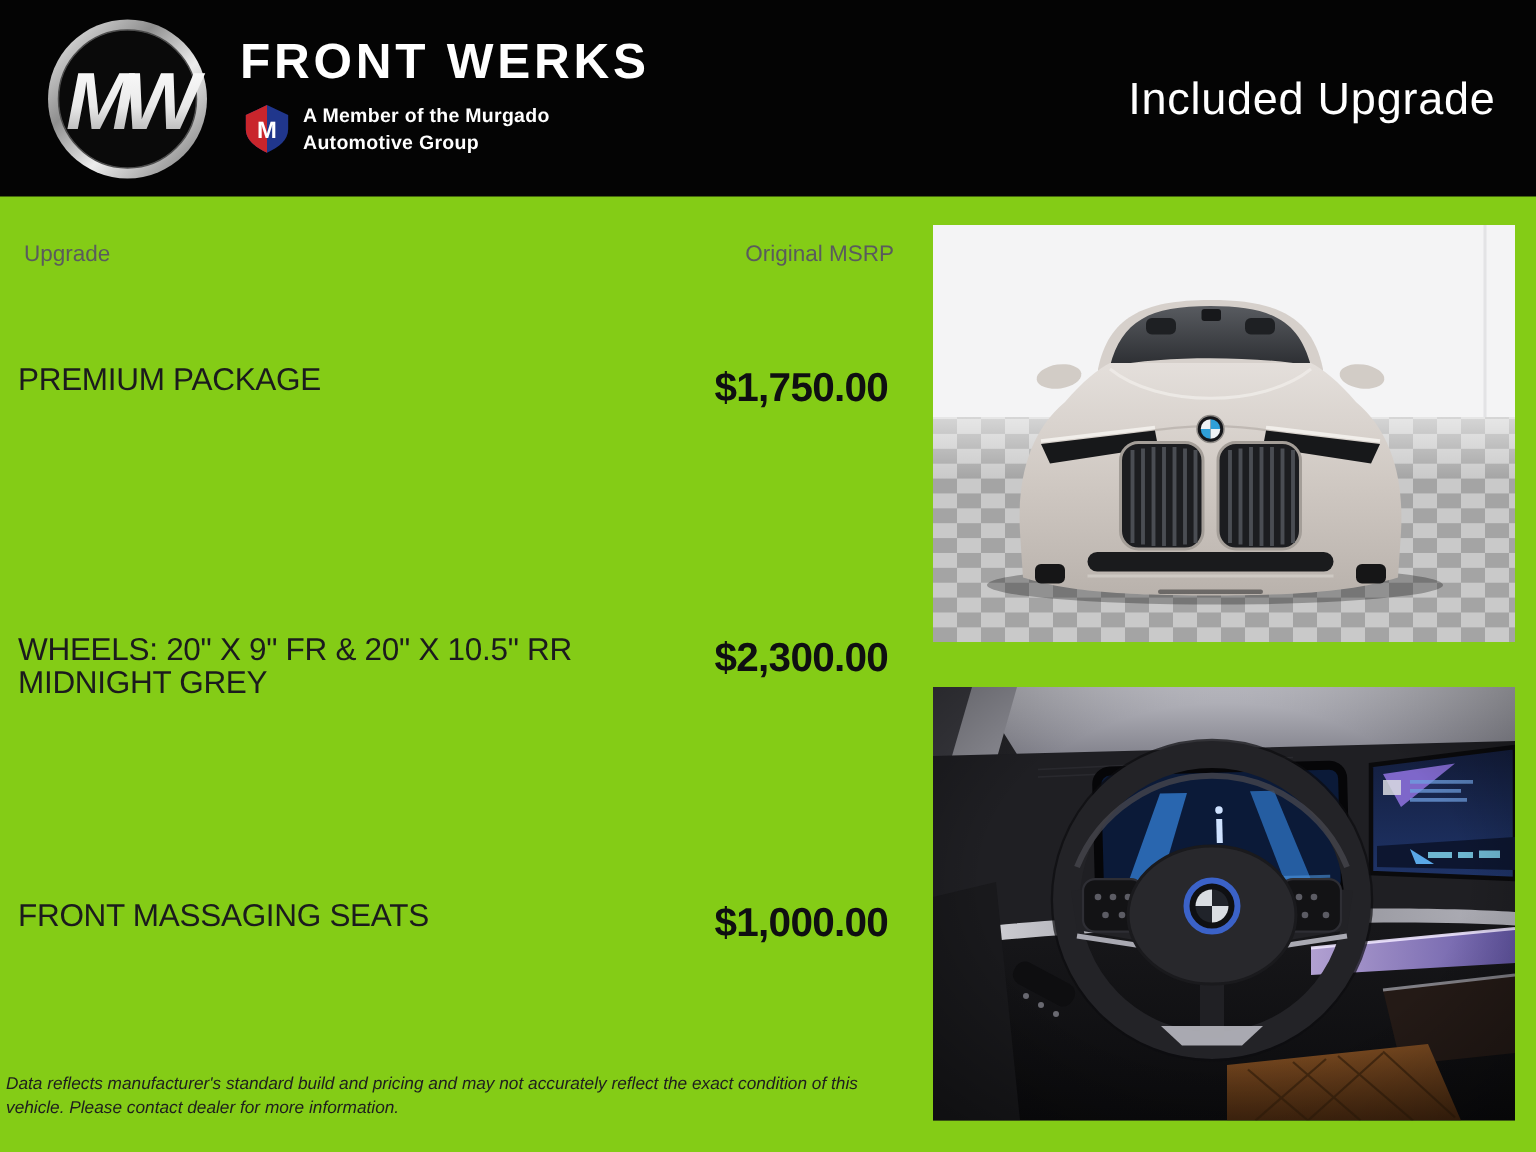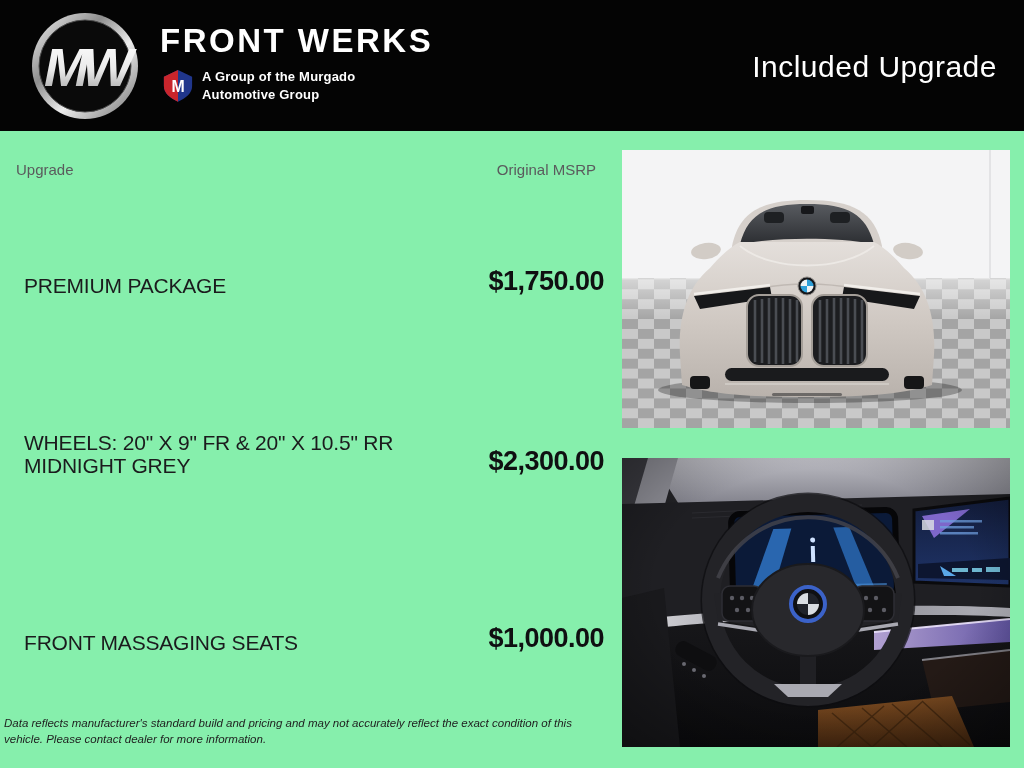--- a/index.html
+++ b/index.html
@@ -1,34 +1,34 @@
 <!DOCTYPE html>
 <html><head>
 <meta charset="utf-8">
 <style>
   html,body { margin:0; padding:0; background:#fff; }
-  .page { position:relative; width:1024px; height:768px; background:#86efac;
+  .page { position:relative; width:1024px; height:768px; background:#84cc16;
           font-family:"Liberation Sans", sans-serif; overflow:hidden; }
 
   
   .hdr { position:absolute; top:0; left:0; width:1024px; height:131px; background:#040404; }
   .mw-logo { position:absolute; left:30px; top:10px; width:110px; height:112px; }
   .brand { position:absolute; left:160px; top:22px; }
   .brand-name { color:#ffffff; font-size:33px; font-weight:700; letter-spacing:2.5px; }
   .member-row { display:flex; align-items:center; gap:9px; margin-top:8px; margin-left:3px; }
   .member-text { color:#ffffff; font-size:13px; font-weight:700; line-height:1.32; letter-spacing:.2px; }
   .member-text span { display:block; }
   .page-title { position:absolute; right:27px; top:50px; color:#ffffff; font-size:30px;
                 font-weight:400; letter-spacing:.5px; }
 
   
   .cols { position:absolute; left:16px; top:161px; width:580px; display:flex;
           justify-content:space-between; color:#5a5b5d; font-size:15px; }
-  .urow { position:absolute; left:24px; width:580px; display:flex;
-          justify-content:space-between; align-items:flex-end; }
+  .urow { position:absolute; left:12px; width:580px; display:flex;
+          justify-content:space-between; align-items:flex-start; }
   .urow .upgrade-label { font-size:21px; color:#1b1b1d; letter-spacing:-0.2px;
                          line-height:1.07; max-width:425px; }
   .urow .price { font-size:27px; font-weight:700; color:#0f0f11; letter-spacing:-0.5px;
                  white-space:nowrap; }
   .urow1 { top:243px; height:54px; }
   .urow2 { top:423px; height:54px; }
   .urow3 { top:600px; height:54px; }
   .disclaimer { position:absolute; left:4px; top:703px; width:584px; font-size:11.5px;
                 font-style:italic; color:#1e1e1e; line-height:1.45; }
 
@@ -68,21 +68,21 @@
 
     <div class="brand">
       <div class="brand-name">FRONT WERKS</div>
       <div class="member-row">
         <svg width="30" height="35" viewBox="0 0 34 39">
           <path d="M17 2 L33 9.5 V20 C33 28.5 26 33.5 17 38 C8 33.5 1 28.5 1 20 V9.5 Z" fill="#20368c"></path>
           <path d="M17 2 L1 9.5 V20 C1 28.5 8 33.5 17 38 Z" fill="#c9252c"></path>
           <text x="17" y="27" text-anchor="middle" font-size="18" font-weight="bold" fill="#ffffff" font-family="Liberation Sans, sans-serif">M</text>
         </svg>
         <div class="member-text">
-          <span>A Group of the Murgado</span>
+          <span>A Member of the Murgado</span>
           <span>Automotive Group</span>
         </div>
       </div>
     </div>
 
     <div class="page-title">Included Upgrade</div>
   </div>
 
   <div class="cols">
     <span>Upgrade</span>

